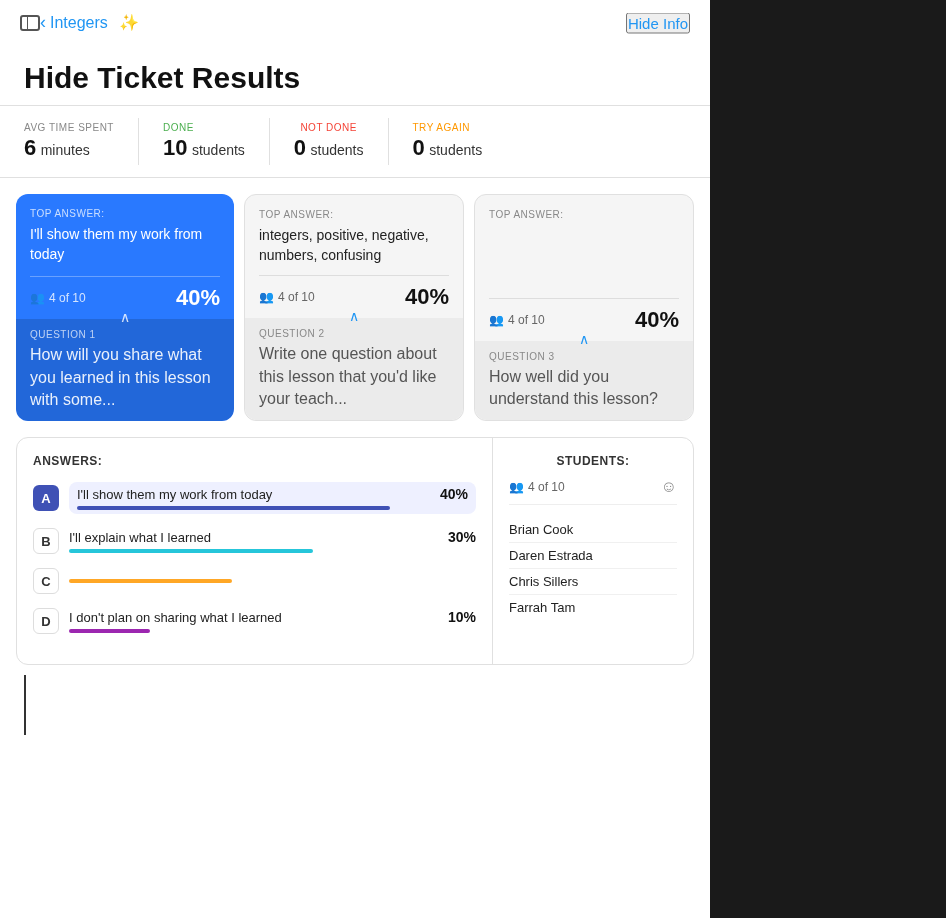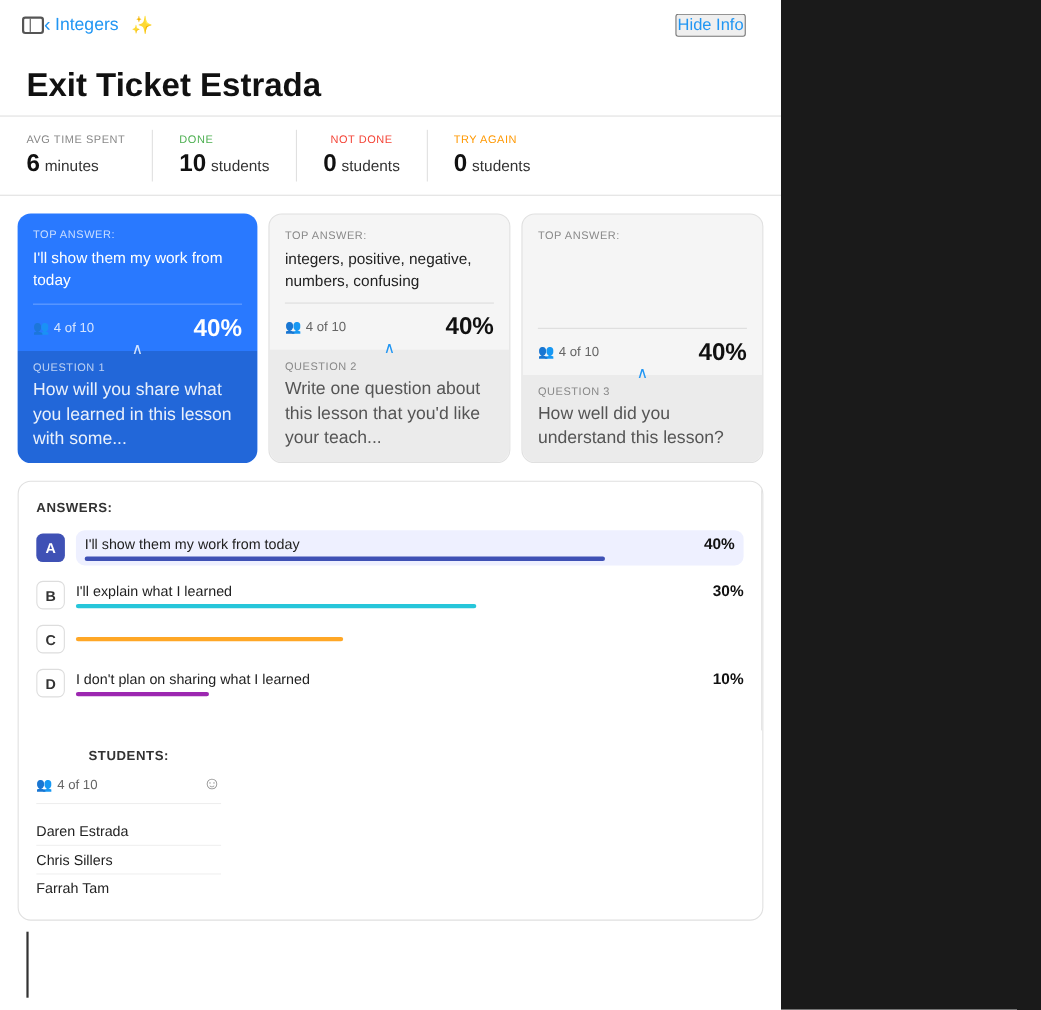--- a/index.html
+++ b/index.html
@@ -70,21 +70,21 @@
     .back-chevron {
       font-size: 18px;
       color: #2196F3;
     }
     .ai-sparkle {
       margin-left: 8px;
       font-size: 16px;
     }
     .hide-info-btn {
       position: absolute;
-      right: 32px;
+      right: 20px;
       top: 50%;
       transform: translateY(-50%);
       color: #2196F3;
       font-size: 15px;
       cursor: pointer;
     }
 
     
     .page-title {
       padding: 16px 24px 10px 24px;
@@ -237,21 +237,20 @@
     .q-card.inactive .chevron-up { color: #888; }
 
     
     .bottom-section {
       display: flex;
       gap: 0;
       margin: 0 16px;
       border: 1px solid #e0e0e0;
       border-radius: 12px;
       overflow: hidden;
-      flex-direction: column;
     }
 
     
     .answers-panel {
       flex: 1;
       padding: 16px;
       border-right: 1px solid #e0e0e0;
     }
     .answers-title {
       font-size: 12px;
@@ -379,21 +378,21 @@
         <div class="rect1"></div>
       </div>
       <a class="back-btn">
         <span class="back-chevron">‹</span>
         <span>Integers</span>
         <span class="ai-sparkle">✨</span>
       </a>
       <button class="hide-info-btn">Hide Info</button>
     </div>
 
-    <h1 class="page-title">Exit Ticket Estrada</h1>
+    <h1 class="page-title">Hide Ticket Results</h1>
 
     <div class="stats-row">
       <div class="stat-item">
         <div class="stat-label">AVG TIME SPENT</div>
         <div>
           <span class="stat-value">6</span>
           <span class="stat-unit">minutes</span>
         </div>
       </div>
       <div class="stat-item">
@@ -531,20 +530,21 @@
 
       <div class="students-panel">
         <div class="students-title">STUDENTS:</div>
         <div class="students-count-row">
           <span class="students-count">
             <span style="font-size:12px;">👥</span>
             <span>4 of 10</span>
           </span>
           <span class="smiley-icon">☺</span>
         </div>
+        <div class="student-name">Brian Cook</div>
         <div class="student-name">Daren Estrada</div>
         <div class="student-name">Chris Sillers</div>
         <div class="student-name">Farrah Tam</div>
       </div>
 
     </div>
 
     <div style="padding: 10px 0 0 24px;">
       <div class="scroll-indicator" style="width:2px; height:60px; background:#333; margin:0;"></div>
     </div>

